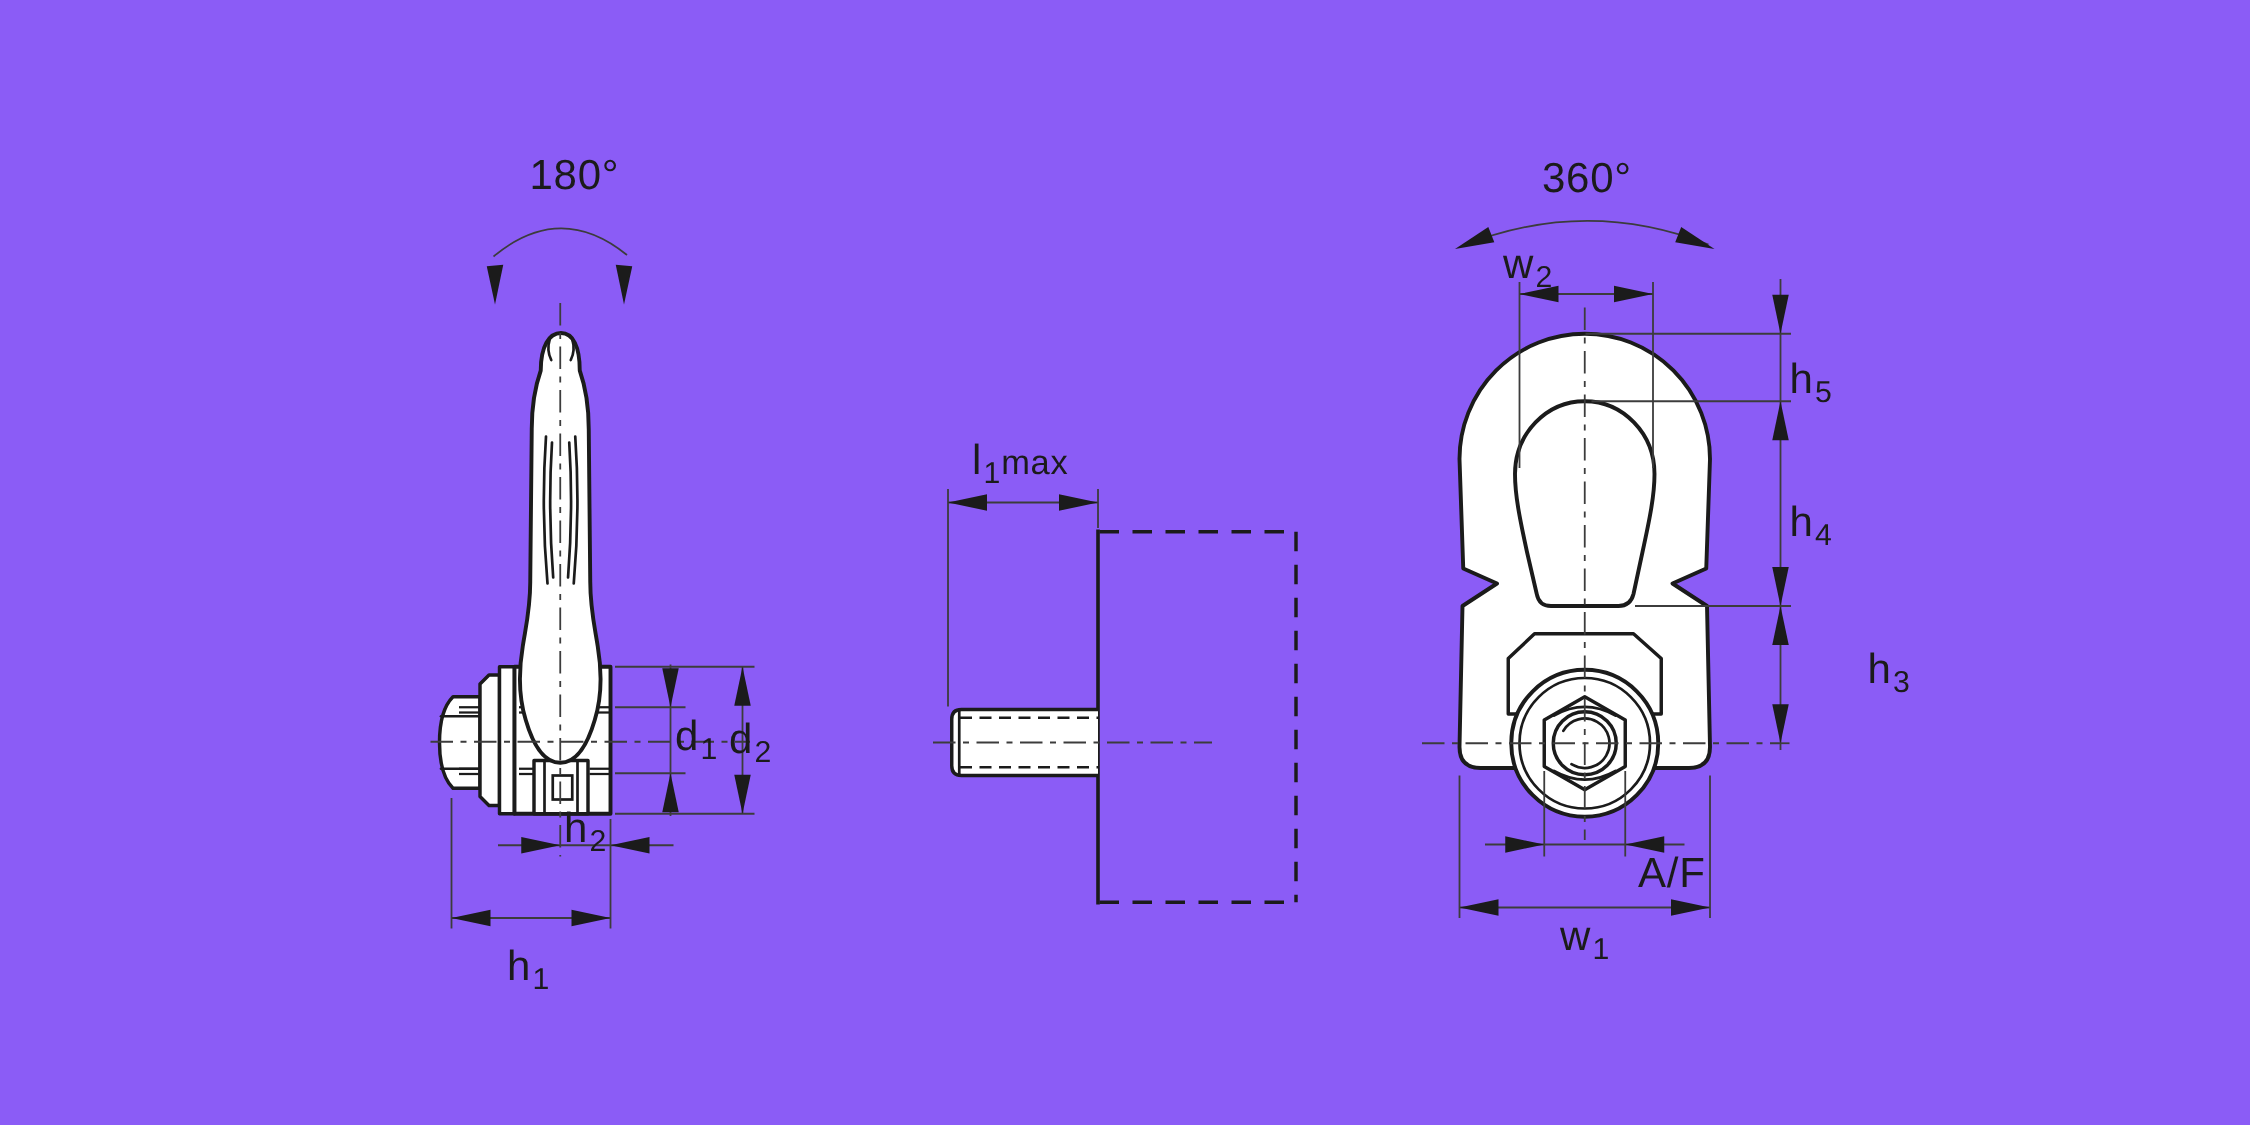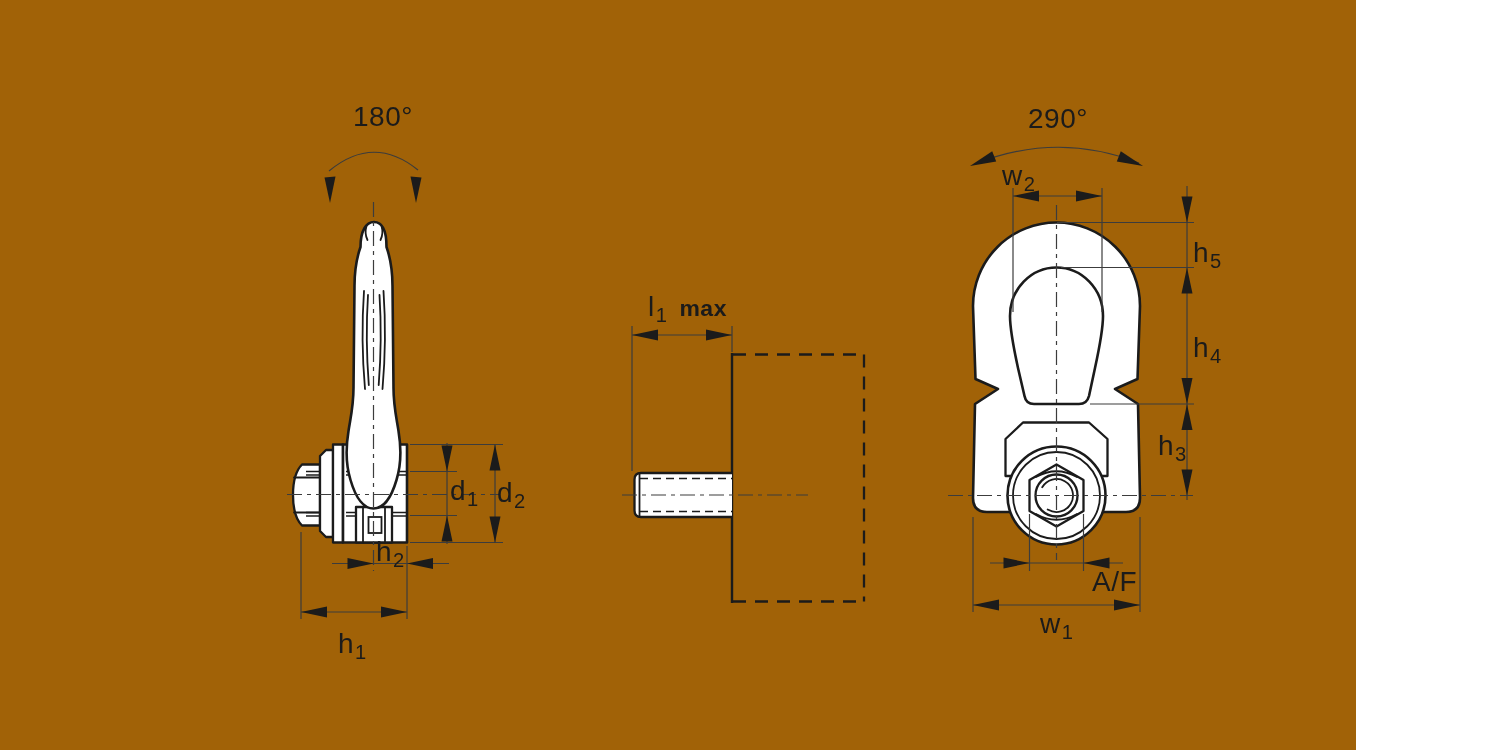--- a/index.html
+++ b/index.html
@@ -1,21 +1,21 @@
 <!DOCTYPE html>
 <html><head>
 <meta charset="utf-8">
 <style>
   html,body{margin:0;padding:0;}
   body{font-family:"Liberation Sans", sans-serif;}
-  #stage{position:relative;width:1356px;height:750px;background:#a16207;overflow:hidden;}
+  #stage{position:relative;width:1500px;height:750px;background:#8b5cf6;overflow:hidden;}
   #drawing{position:absolute;left:0;top:0;}
   .lbl{position:absolute;font-size:28px;color:#1b1b1b;line-height:1;white-space:nowrap;letter-spacing:0.5px;}
   .lbl sub{font-size:72%;line-height:1;position:relative;top:0.30em;vertical-align:baseline;margin-left:1px;}
-  .lbl .suffix{font-size:82%;margin-left:12px;font-weight:bold;}
+  .lbl .suffix{font-size:82%;}
   
   .outline{fill:#ffffff;stroke:#1b1b1b;stroke-width:2.6;stroke-linejoin:round;stroke-linecap:round;}
   .outline2{fill:#ffffff;stroke:#1b1b1b;stroke-width:2.3;stroke-linejoin:round;}
   .soledge{fill:none;stroke:#1b1b1b;stroke-width:2.4;stroke-linecap:butt;}
   .detail{fill:none;stroke:#1b1b1b;stroke-width:1.8;stroke-linecap:round;}
   .hiddenln{fill:none;stroke:#1b1b1b;stroke-width:1.5;}
   .thin{fill:none;stroke:#3c3c3c;stroke-width:1.2;}
   .center{fill:none;stroke:#3c3c3c;stroke-width:1.2;stroke-dasharray:15 5 4 5;}
   .dashedge{fill:none;stroke:#1b1b1b;stroke-width:2.3;stroke-dasharray:13 9;}
   .threaddash{fill:none;stroke:#1b1b1b;stroke-width:1.7;stroke-dasharray:8 5;}
@@ -219,29 +219,29 @@
       <line class="thin" x1="973" y1="517" x2="973" y2="612"></line>
       <line class="thin" x1="1140" y1="517" x2="1140" y2="612"></line>
       <line class="thin" x1="973" y1="605" x2="1140" y2="605"></line>
       <polygon class="arrow" points="973,605 999,599.5 999,610.5"></polygon>
       <polygon class="arrow" points="1140,605 1114,599.5 1114,610.5"></polygon>
     </g>
   </g>
 </svg>
 
   <div class="lbl" style="left:353px;top:103px">180°</div>
-  <div class="lbl" style="left:1028px;top:105px">290°</div>
+  <div class="lbl" style="left:1028px;top:105px">360°</div>
 
   <div class="lbl" style="left:450px;top:477px"><span>d</span><sub>1</sub></div>
-  <div class="lbl" style="left:497px;top:479px"><span>d</span><sub>2</sub></div>
+  <div class="lbl" style="left:486px;top:479px"><span>d</span><sub>2</sub></div>
   <div class="lbl" style="left:376px;top:538px"><span>h</span><sub>2</sub></div>
   <div class="lbl" style="left:338px;top:630px"><span>h</span><sub>1</sub></div>
 
   <div class="lbl" style="left:648px;top:293px"><span>l</span><sub>1</sub><span class="suffix">max</span></div>
 
   <div class="lbl" style="left:1002px;top:162px"><span>w</span><sub>2</sub></div>
   <div class="lbl" style="left:1193px;top:239px"><span>h</span><sub>5</sub></div>
   <div class="lbl" style="left:1193px;top:334px"><span>h</span><sub>4</sub></div>
-  <div class="lbl" style="left:1158px;top:432px"><span>h</span><sub>3</sub></div>
+  <div class="lbl" style="left:1245px;top:432px"><span>h</span><sub>3</sub></div>
   <div class="lbl" style="left:1092px;top:568px">A/F</div>
   <div class="lbl" style="left:1040px;top:610px"><span>w</span><sub>1</sub></div>
 
 </div>
 
 </body></html>

